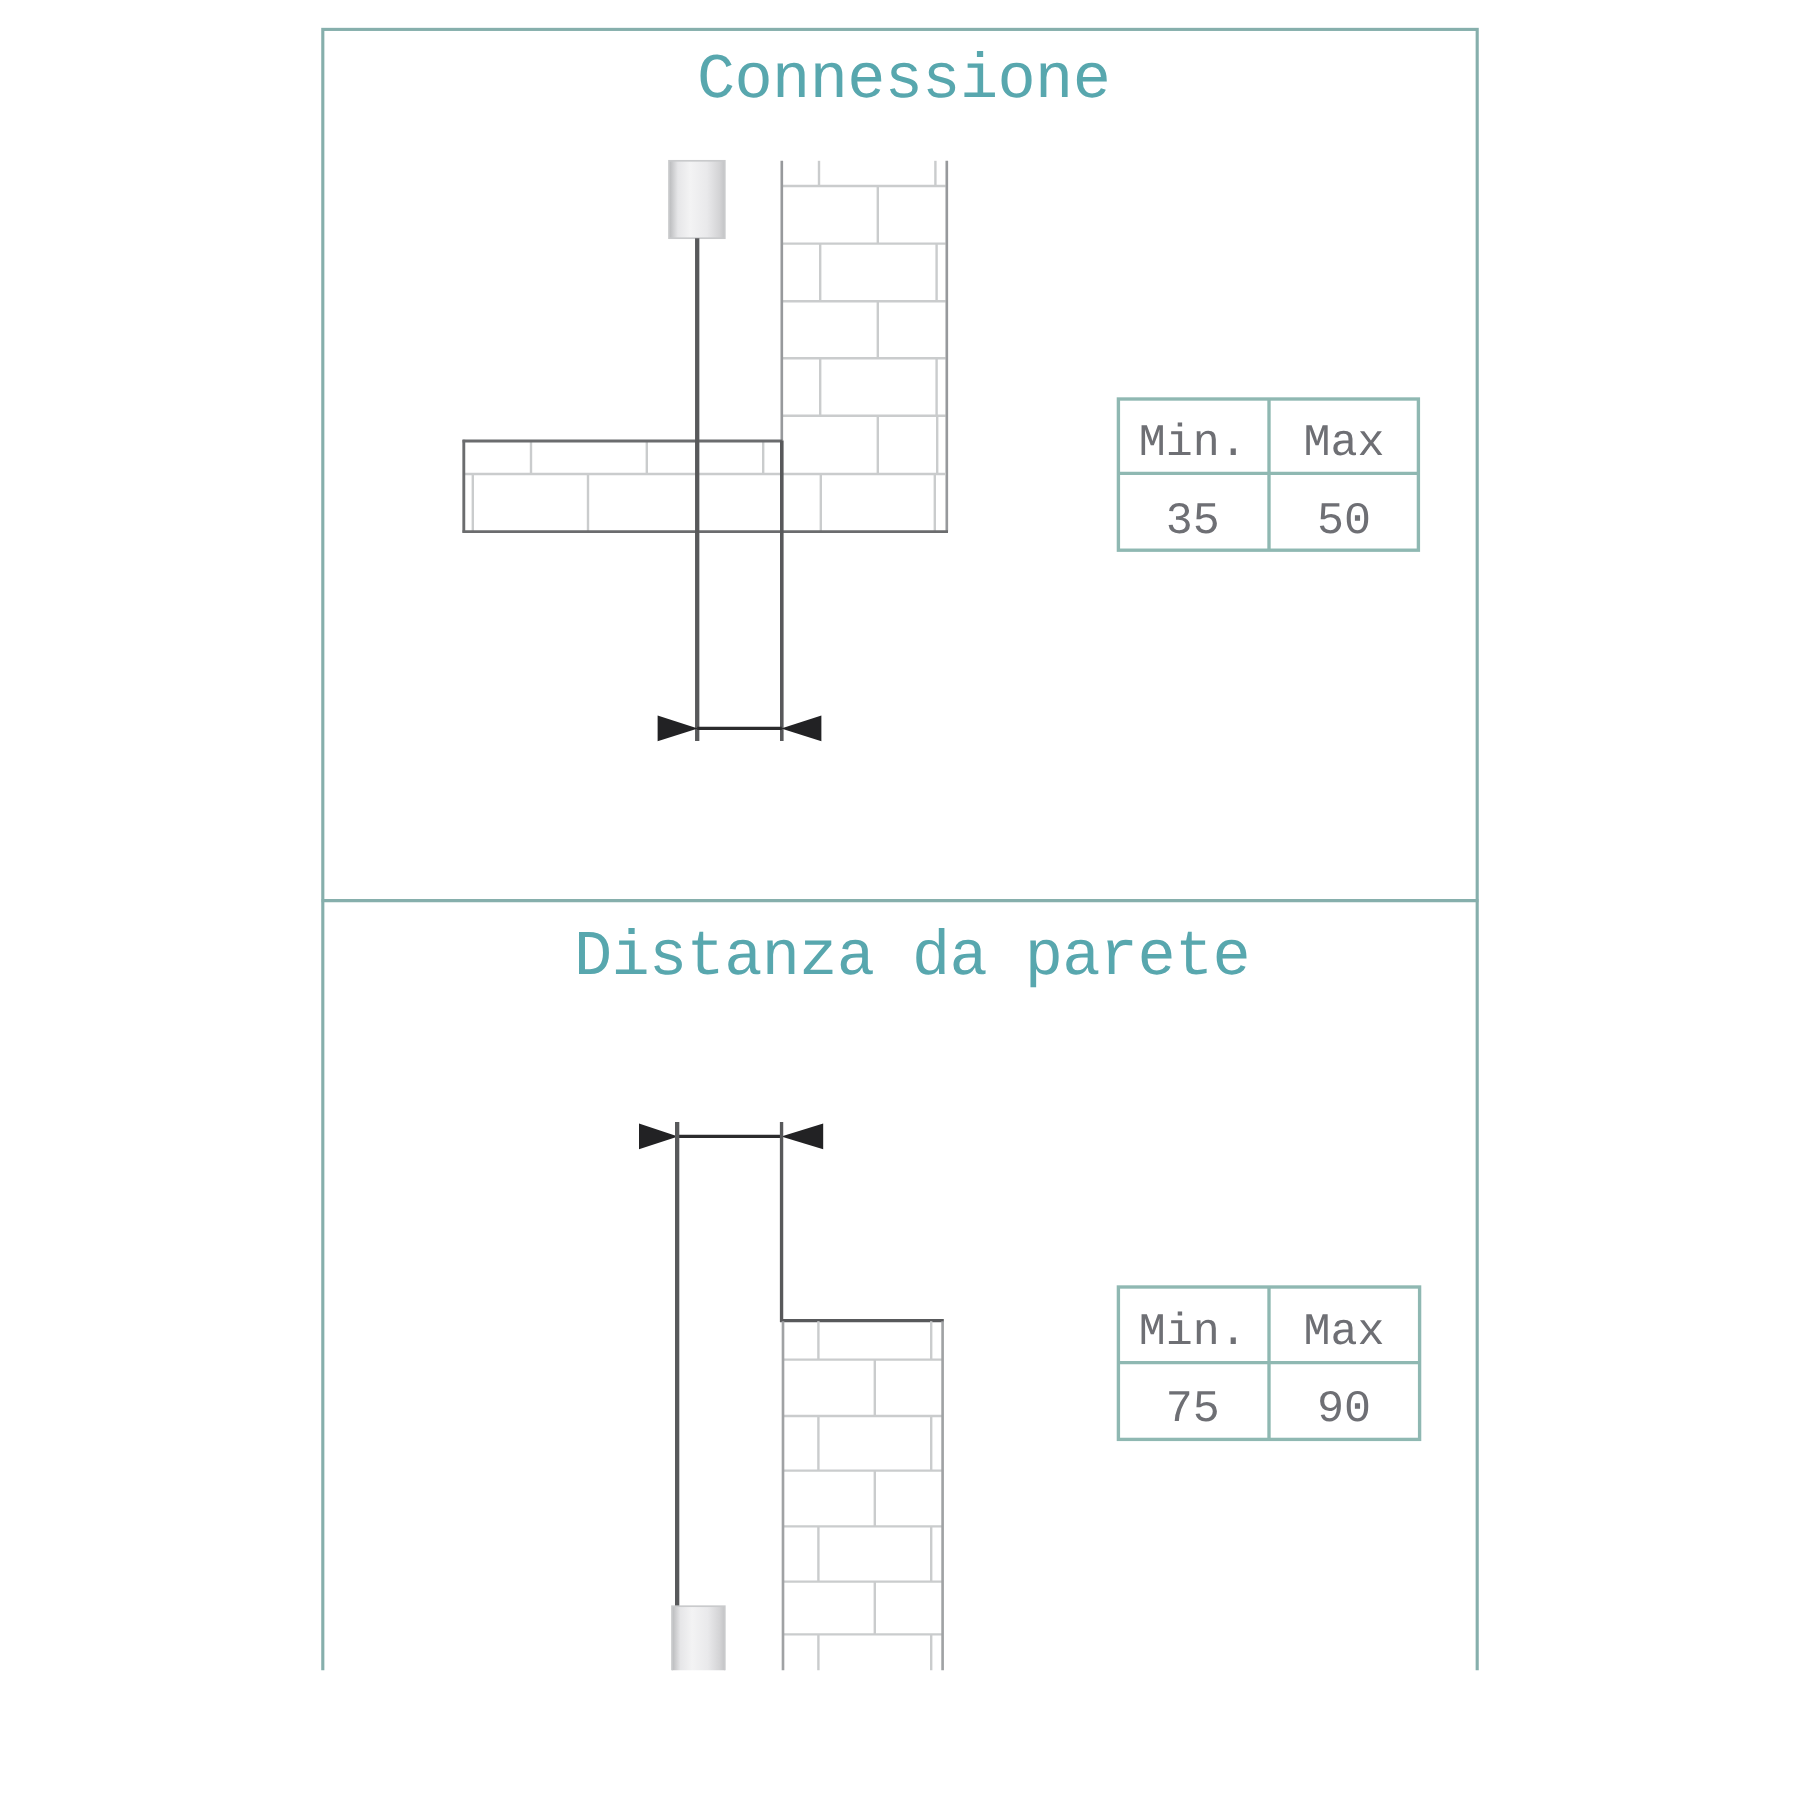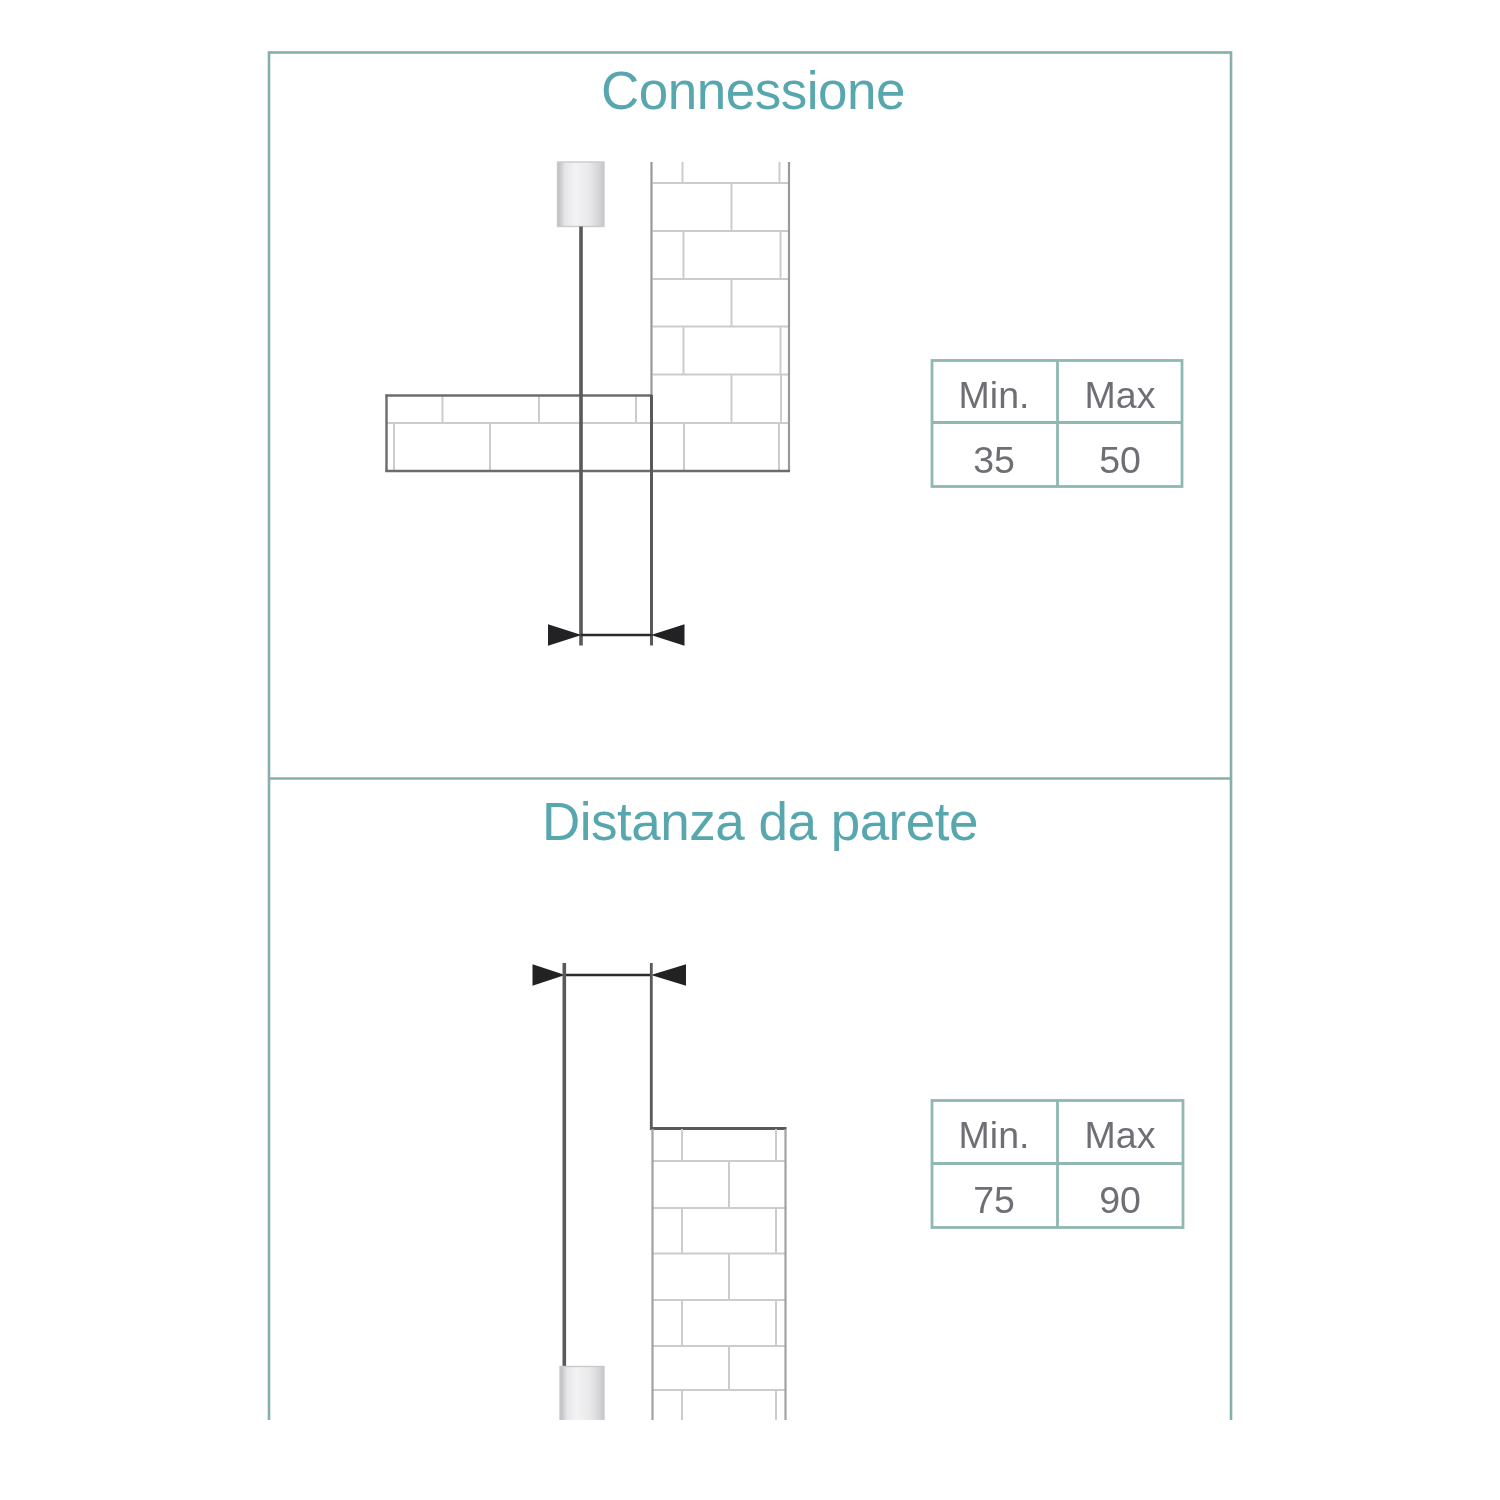--- a/index.html
+++ b/index.html
@@ -1,17 +1,17 @@
 <!DOCTYPE html>
 <html><head>
 <meta charset="utf-8">
 <style>
   html,body{margin:0;padding:0;background:#ffffff;}
   #page{position:relative;width:1500px;height:1392px;background:#ffffff;overflow:hidden;
-        font-family:Liberation Sans, sans-serif;margin-top:28px;}
+        font-family:Liberation Mono, monospace;}
   svg{position:absolute;left:0;top:0;}
 </style>
 </head>
 <body>
 <div id="page">
 <svg width="1500" height="1500" viewBox="0 0 1500 1500">
   <defs>
     <linearGradient id="cyl" x1="0" y1="0" x2="1" y2="0">
       <stop offset="0" stop-color="#b9babc"></stop>
       <stop offset="0.16" stop-color="#e6e6e8"></stop>

